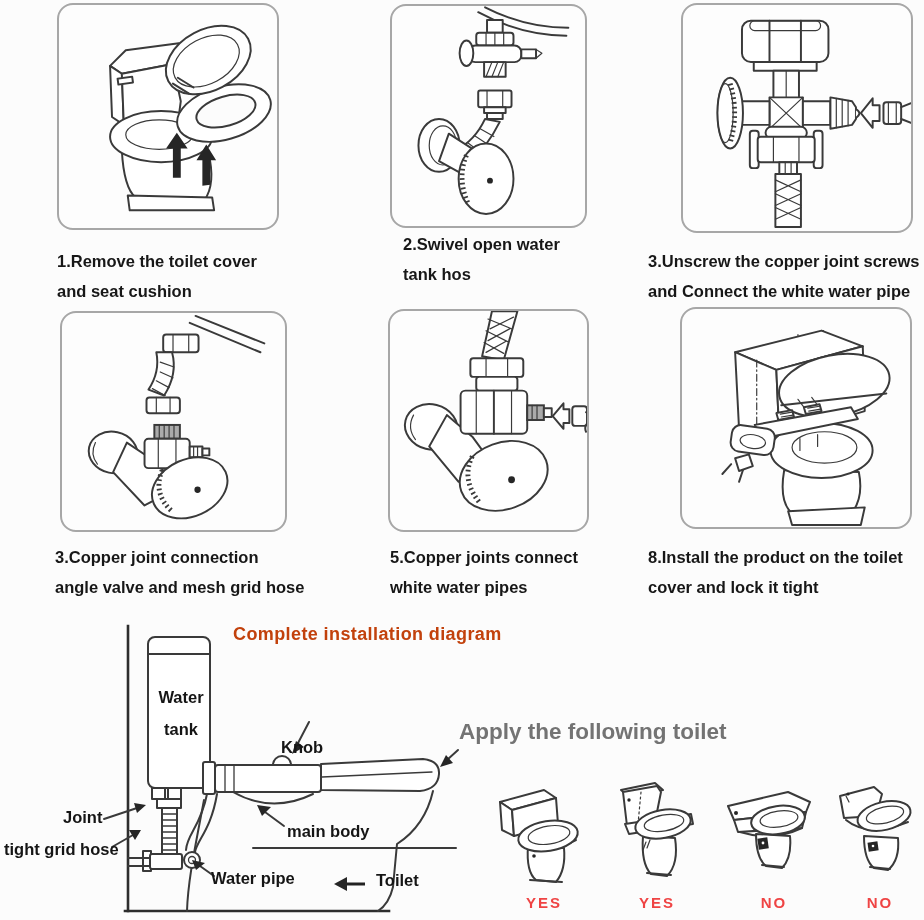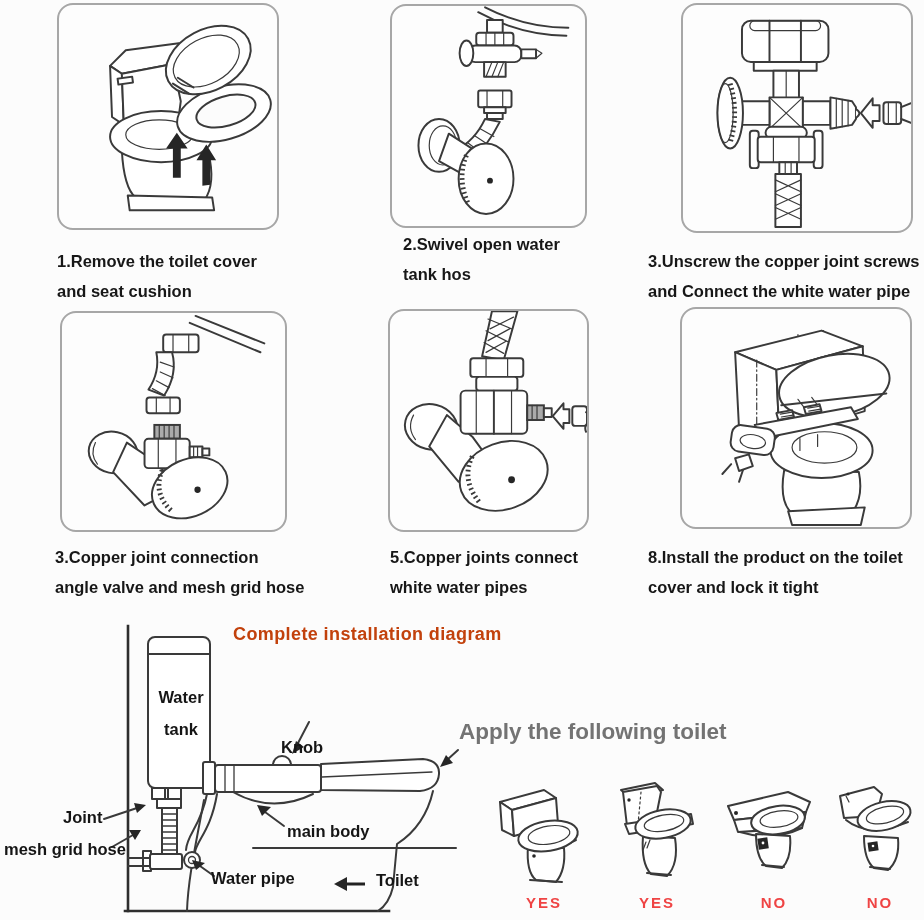--- a/index.html
+++ b/index.html
@@ -311,21 +311,21 @@
     </g>
     <g>
       <path d="M365,284 H345" stroke="#222" stroke-width="3" fill="none"></path>
       <polygon class="dk" points="334,284 347,277 347,291"></polygon>
     </g>
   </svg>
 
   <div class="dlabel lab-water-tank">Water tank</div>
   <div class="dlabel lab-knob">Knob</div>
   <div class="dlabel lab-joint">Joint</div>
-  <div class="dlabel lab-mesh">mesh grid hose</div>
+  <div class="dlabel lab-mesh">tight grid hose</div>
   <div class="dlabel lab-main-body">main body</div>
   <div class="dlabel lab-water-pipe">Water pipe</div>
   <div class="dlabel lab-toilet">Toilet</div>
 
   <div class="apply-title">Apply the following toilet</div>
 
   <div class="toilet-item t1">
     <svg viewBox="0 0 104 112">
       <polygon class="wh" points="8,22 52,10 64,18 20,30"></polygon>
       <polygon class="wh" points="8,22 20,30 22,56 10,50"></polygon>

